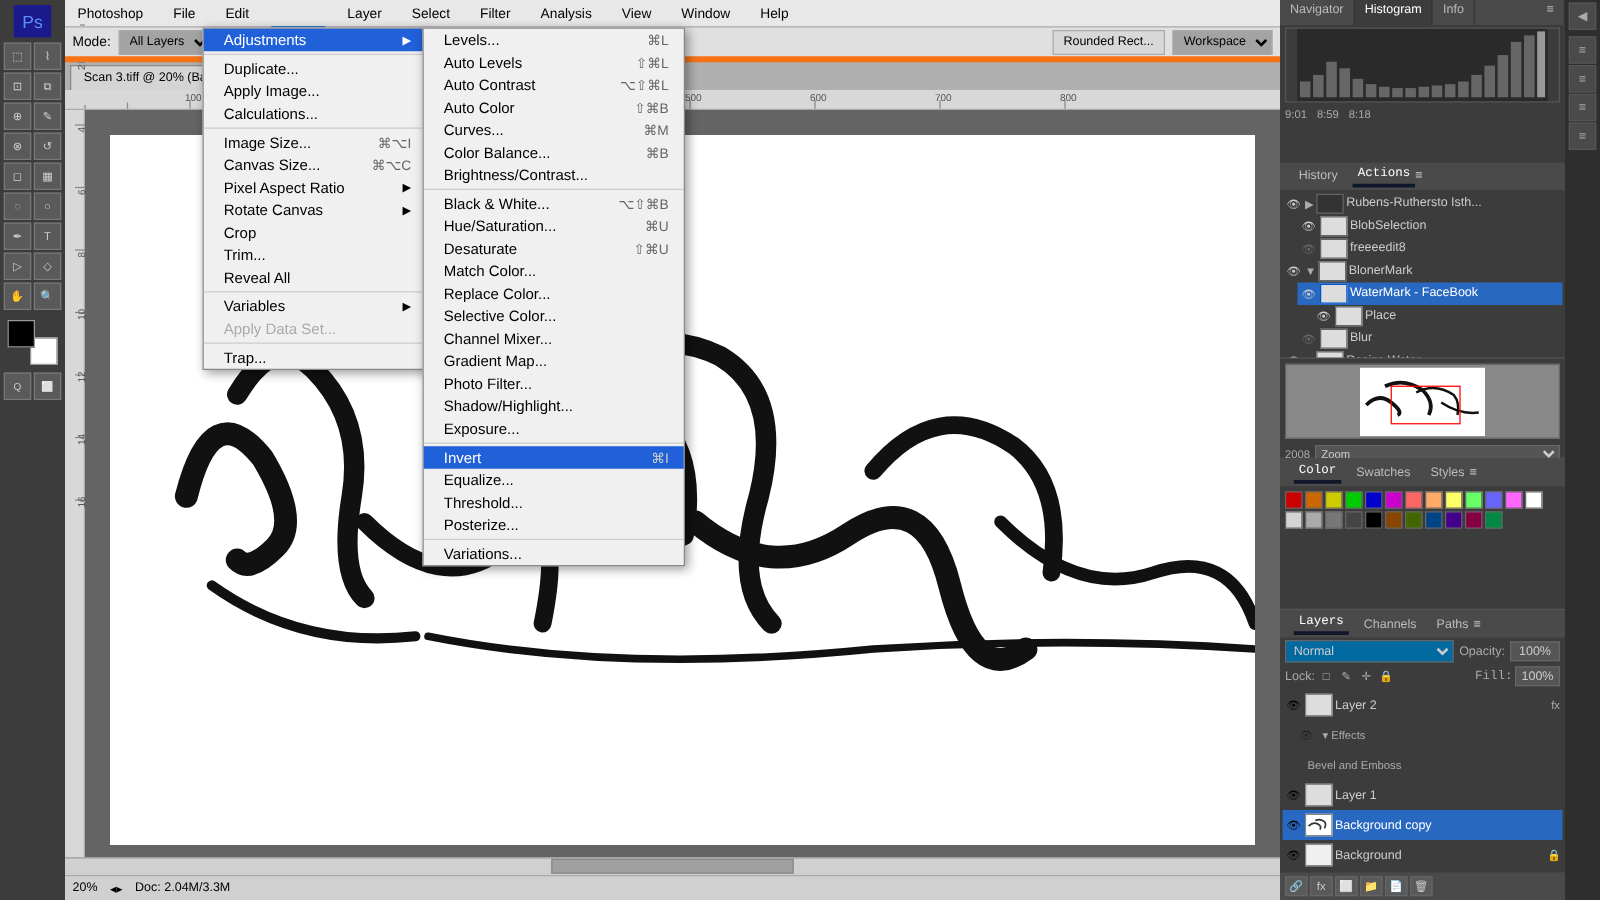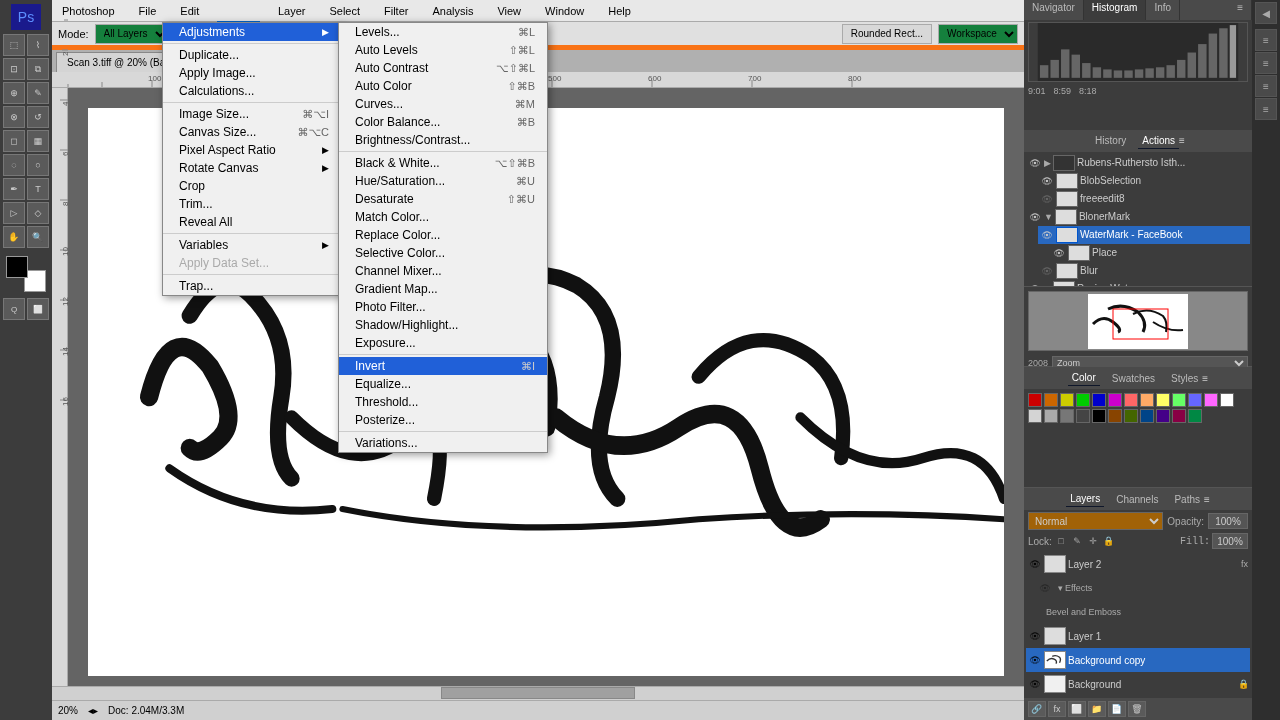--- a/index.html
+++ b/index.html
@@ -128,21 +128,21 @@
       display: flex;
       align-items: center;
       padding: 0 6px;
       gap: 6px;
       font-size: 11px;
     }
 
     .options-select {
       height: 20px;
       font-size: 10px;
-      background: #15803d;
+      background: #a3a3a3;
       border: 1px solid #aaa;
       padding: 0 4px;
     }
 
     .options-btn {
       height: 20px;
       font-size: 10px;
       background: #d8d8d8;
       border: 1px solid #aaa;
       padding: 0 8px;
@@ -240,43 +240,44 @@
     .panel-section {
       background: #3c3c3c;
       border-bottom: 1px solid #555;
     }
 
     .panel-header {
       height: 22px;
       background: #4a4a4a;
       display: flex;
       align-items: center;
-      justify-content: center;
-      padding: 0 0;
+      justify-content: flex-start;
+      padding: 0 11px;
       font-size: 10px;
       color: #ccc;
       cursor: pointer;
     }
 
     .panel-header-tabs {
       display: flex;
       align-items: center;
       gap: 8px;
     }
 
     .panel-tab {
       font-size: 10px;
       color: #bbb;
       cursor: pointer;
       padding: 2px 4px;
     }
 
     .panel-tab.active {
       color: #fff;
-      border-bottom: 1px solid #0f172a;
+      border-bottom: 3px solid #0f172a;
+      font-family: Liberation Mono, monospace;
     }
 
     .nav-preview {
       margin: 4px;
       height: 60px;
       background: #888;
       border: 1px solid #666;
       display: flex;
       align-items: center;
       justify-content: center;
@@ -382,21 +383,21 @@
       padding: 2px 4px;
       gap: 4px;
       font-size: 10px;
       color: #ccc;
     }
 
     .blend-select {
       flex: 1;
       height: 18px;
       font-size: 10px;
-      background: #a16207;
+      background: #0369a1;
       border: 1px solid #666;
       color: #ccc;
       padding: 0 2px;
     }
 
     .opacity-field {
       width: 40px;
       height: 16px;
       font-size: 10px;
       background: #555;

